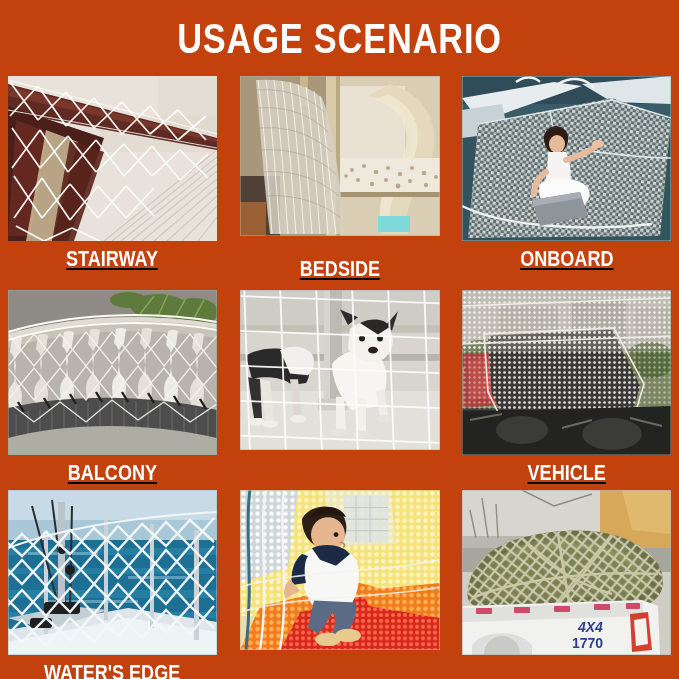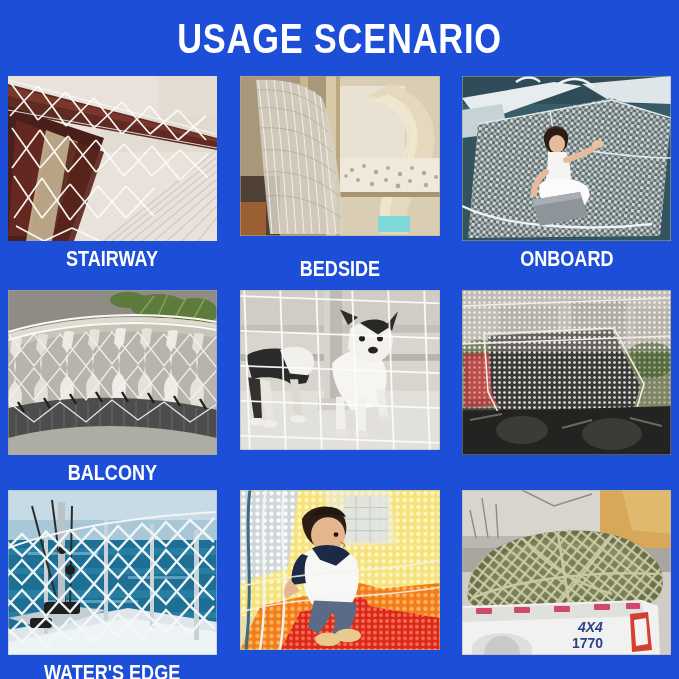--- a/index.html
+++ b/index.html
@@ -2,21 +2,21 @@
 <html><head>
 <meta charset="utf-8">
 <style>
   html,body{margin:0;padding:0;}
   body{
     width:679px;height:679px;
     background:#18dcf8;
     font-family:"Liberation Sans", sans-serif;
     overflow:hidden;
   }
-  .page{position:relative;width:679px;height:679px;background:#1d4ed8;box-sizing:border-box;}
+  .page{position:relative;width:679px;height:679px;background:#c2410c;box-sizing:border-box;}
 
   .title{
     position:absolute;left:0;top:14px;width:679px;
     text-align:center;
     color:#ffffff;
     font-family:"Liberation Sans", sans-serif;
     font-weight:bold;
     font-size:43px;
     line-height:48px;
     letter-spacing:1px;
@@ -41,21 +41,21 @@
     color:#ffffff;
     font-family:"Liberation Sans", sans-serif;
     font-weight:bold;
     font-size:22px;
     line-height:24px;
     letter-spacing:0px;
     transform:scaleX(0.82);
     white-space:nowrap;
     text-align:center;
   }
-  .cap-wrap{height:36px;display:flex;align-items:center;justify-content:flex-end;}
+  .cap-wrap{height:36px;display:flex;align-items:center;justify-content:flex-end;text-decoration:underline;}
   .cell.c2 .cap-wrap{height:41px;}
   .r2 .cap-wrap{height:35px;}
   .r3 .cap-wrap{height:36px;}
   .row.r1{margin-bottom:0;}
   .row.r2{margin-top:1px;}
 </style>
 </head>
 <body>
 
 <div class="page">
@@ -446,20 +446,23 @@
             <g fill="#3b3b38">
               <ellipse cx="60" cy="140" rx="26" ry="14"></ellipse>
               <ellipse cx="150" cy="144" rx="30" ry="16"></ellipse>
             </g>
             <g stroke="#6a6a64" stroke-width="2" fill="none">
               <path d="M8 130 L40 124 M168 128 L200 136 M100 138 L130 130"></path>
             </g>
             <rect x="0" y="0" width="209" height="165" fill="none" stroke="#96938b" stroke-width="1"></rect>
           </g>
         </svg>
+        <div class="cap-wrap">
+          <div class="caption">VEHICLE</div>
+        </div>
       </div>
     </div>
 
     <div class="row r3">
 
       <div class="cell">
         <svg class="photo" viewBox="0 0 209 165" preserveAspectRatio="none">
           <defs>
               <clipPath id="cp7">
                 <rect x="0" y="0" width="209" height="165"></rect>

